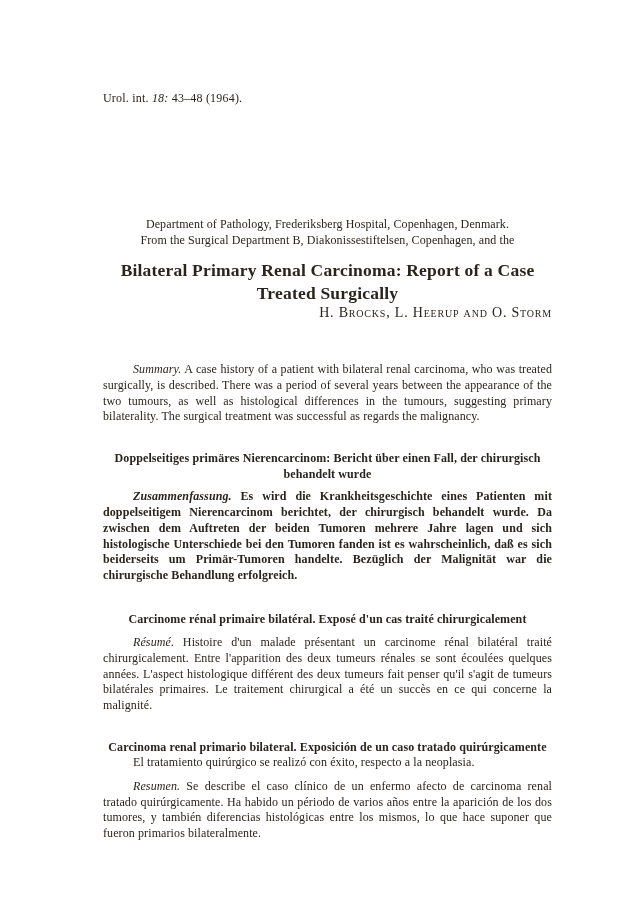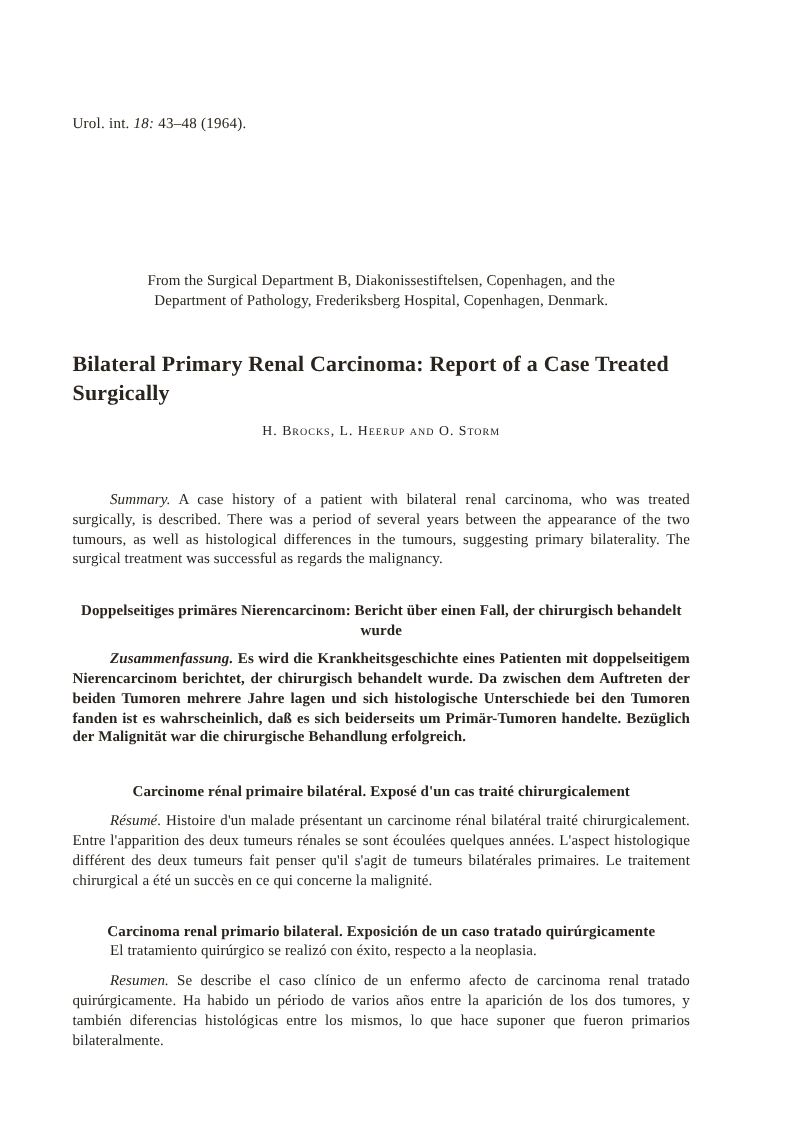--- a/index.html
+++ b/index.html
@@ -11,47 +11,46 @@
     width: 644px;
     height: 908px;
     overflow: hidden;
     font-family: "Liberation Serif", "DejaVu Serif", serif;
     color: #29241d;
   }
   .page {
     box-sizing: border-box;
     width: 644px;
     height: 908px;
-    padding: 0 92px 0 58px;
+    padding: 0 92px 0 103px;
   }
   .journal-ref {
     padding-top: 91px;
     font-size: 12px;
     letter-spacing: 0.2px;
   }
   .journal-ref .vol { font-style: italic; }
   .affiliation {
     margin-top: 110px;
     text-align: center;
     font-size: 12px;
     line-height: 16px;
     letter-spacing: 0.1px;
   }
   .article-title {
-    margin-top: 32px;
-    text-align: left;
+    margin-top: 11px;
+    text-align: center;
     font-size: 17.5px;
     font-weight: bold;
     line-height: 23px;
     letter-spacing: 0.2px;
   }
   .authors {
-    margin-top: 13px;
-    text-align: center;
-    font-size: 11px;
+    text-align: right;
+    font-size: 14px;
     font-variant: small-caps;
     letter-spacing: 0.8px;
   }
   .para {
     margin: 0;
     font-size: 12px;
     line-height: 15.8px;
     text-align: justify;
     text-indent: 30px;
     letter-spacing: 0.1px;
@@ -79,22 +78,22 @@
 
 <div class="page">
 
   <div class="journal-ref">
     <span>Urol. int.</span>
     <span class="vol">18:</span>
     <span>43–48 (1964).</span>
   </div>
 
   <div class="affiliation">
+    <div>Department of Pathology, Frederiksberg Hospital, Copenhagen, Denmark.</div>
     <div>From the Surgical Department B, Diakonissestiftelsen, Copenhagen, and the</div>
-    <div>Department of Pathology, Frederiksberg Hospital, Copenhagen, Denmark.</div>
   </div>
 
   <div class="article-title">Bilateral Primary Renal Carcinoma: Report of a Case Treated Surgically</div>
 
   <div class="authors">H. Brocks, L. Heerup and O. Storm</div>
 
   <p class="para summary-en">
     <span class="lead">Summary.</span>
     <span>A case history of a patient with bilateral renal carcinoma, who was treated surgically, is described. There was a period of several years between the appearance of the two tumours, as well as histological differences in the tumours, suggesting primary bilaterality. The surgical treatment was successful as regards the malignancy.</span>
   </p>

